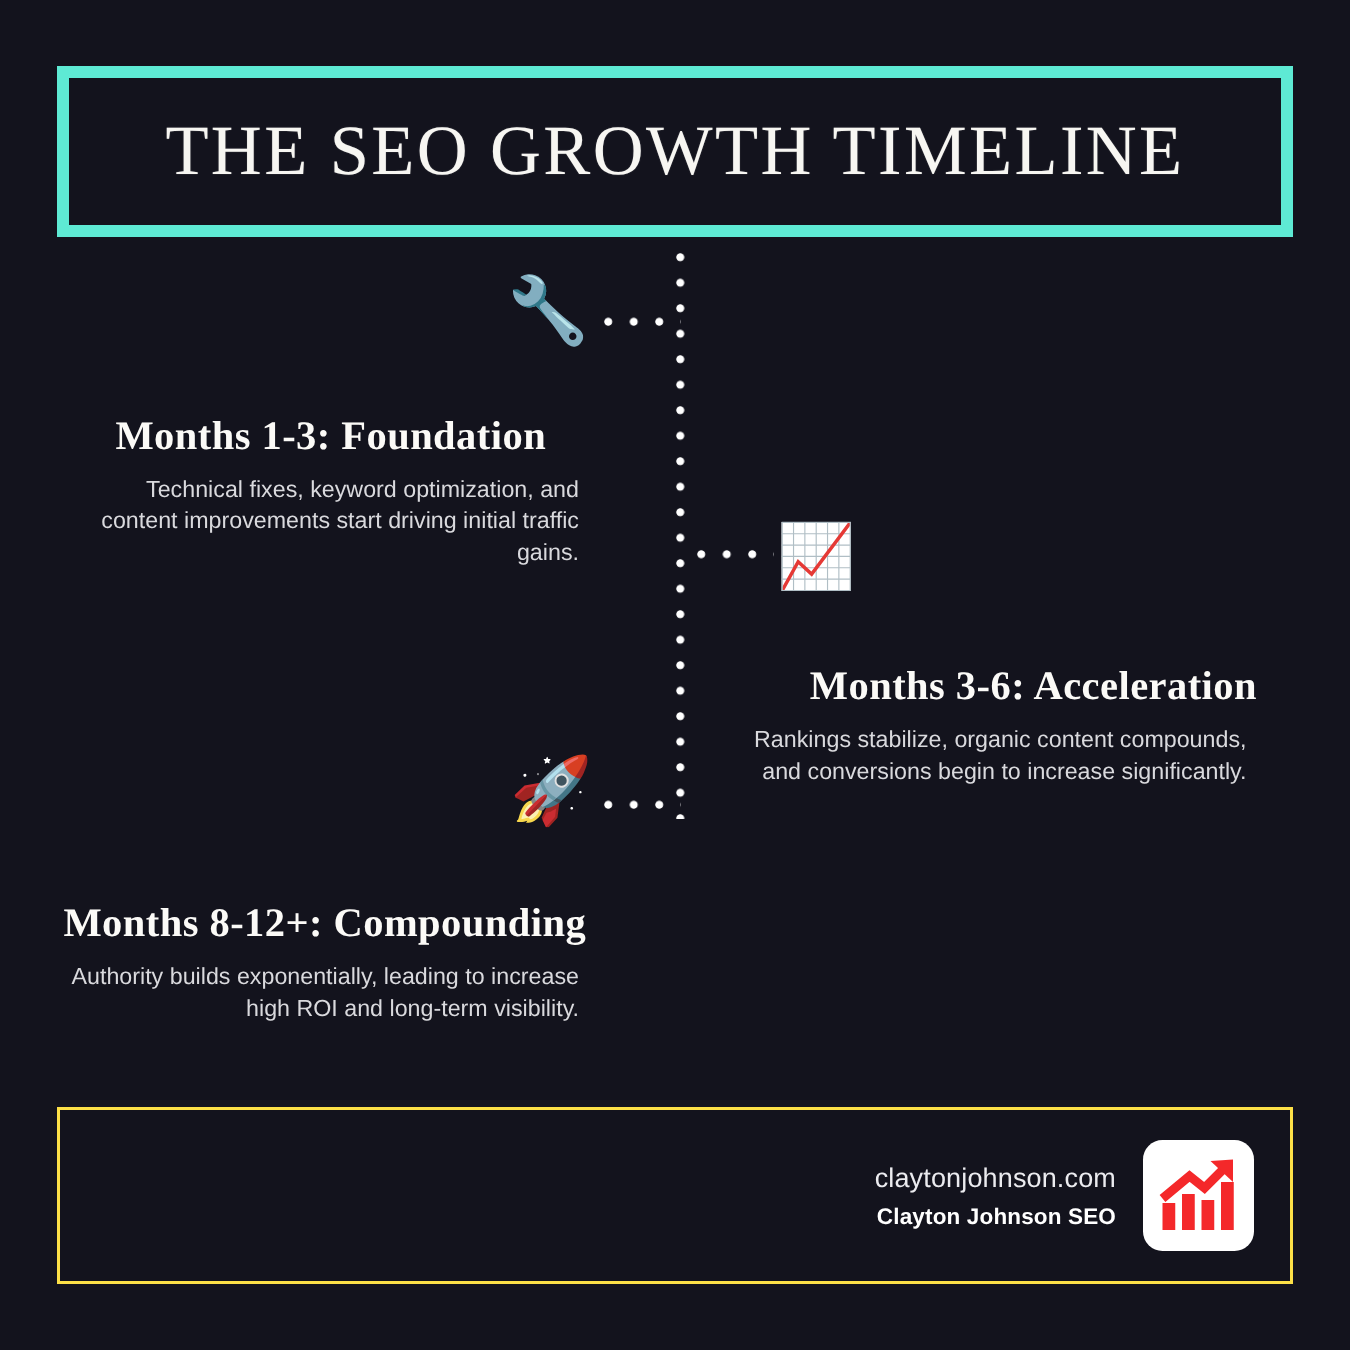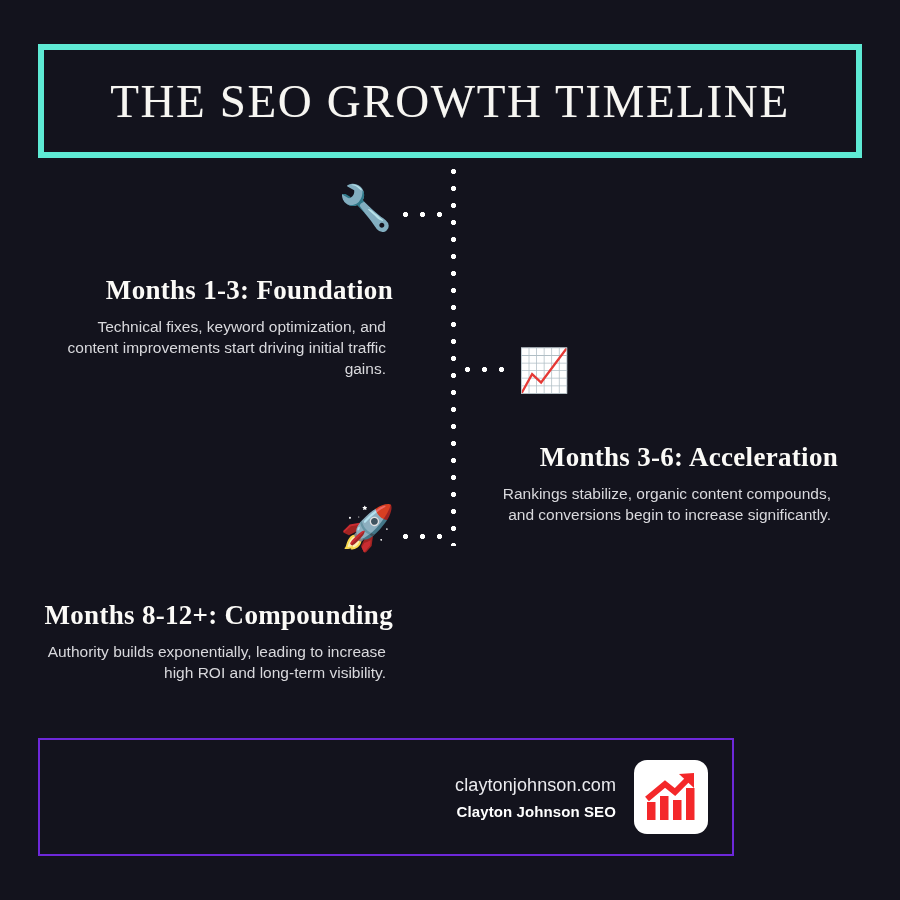--- a/index.html
+++ b/index.html
@@ -22,21 +22,21 @@
     height: 900px;
   }
 
   
   .header-box {
     position: absolute;
     left: 38px;
     top: 44px;
     width: 824px;
     height: 114px;
-    border: 6px solid #5eead4;
+    border: 8px solid #5eead4;
     box-sizing: border-box;
     display: flex;
     align-items: center;
     justify-content: center;
   }
   .header-title {
     font-family: "Liberation Serif", serif;
     font-size: 47px;
     letter-spacing: 1.6px;
     color: #f7f6f2;
@@ -85,42 +85,43 @@
     position: absolute;
   }
   .step h2 {
     margin: 0 0 10px 0;
     font-family: "Liberation Serif", serif;
     font-weight: 700;
     font-size: 27px;
     color: #fbfaf7;
     letter-spacing: 0.3px;
     line-height: 1.1;
+    text-align: center;
   }
   .step p {
     margin: 7px;
     font-family: "Liberation Sans", sans-serif;
     font-size: 15.5px;
     line-height: 1.38;
     color: #d9d9dd;
   }
 
   .step.s1 { left: 48px; top: 276px; width: 345px; text-align: right; }
   .step.s2 { left: 488px; top: 443px; width: 350px; text-align: right; }
   .step.s3 { left: 40px; top: 601px; width: 353px; text-align: right; }
   .step.s2 h2 { text-align: right; }
 
   
   .footer-box {
     position: absolute;
     left: 38px;
     top: 738px;
-    width: 696px;
+    width: 824px;
     height: 118px;
-    border: 2px solid #6d28d9;
+    border: 2px solid #fde047;
     box-sizing: border-box;
   }
   .footer-inner {
     position: absolute;
     right: 24px;
     top: 0;
     height: 100%;
     display: flex;
     align-items: center;
     gap: 18px;

